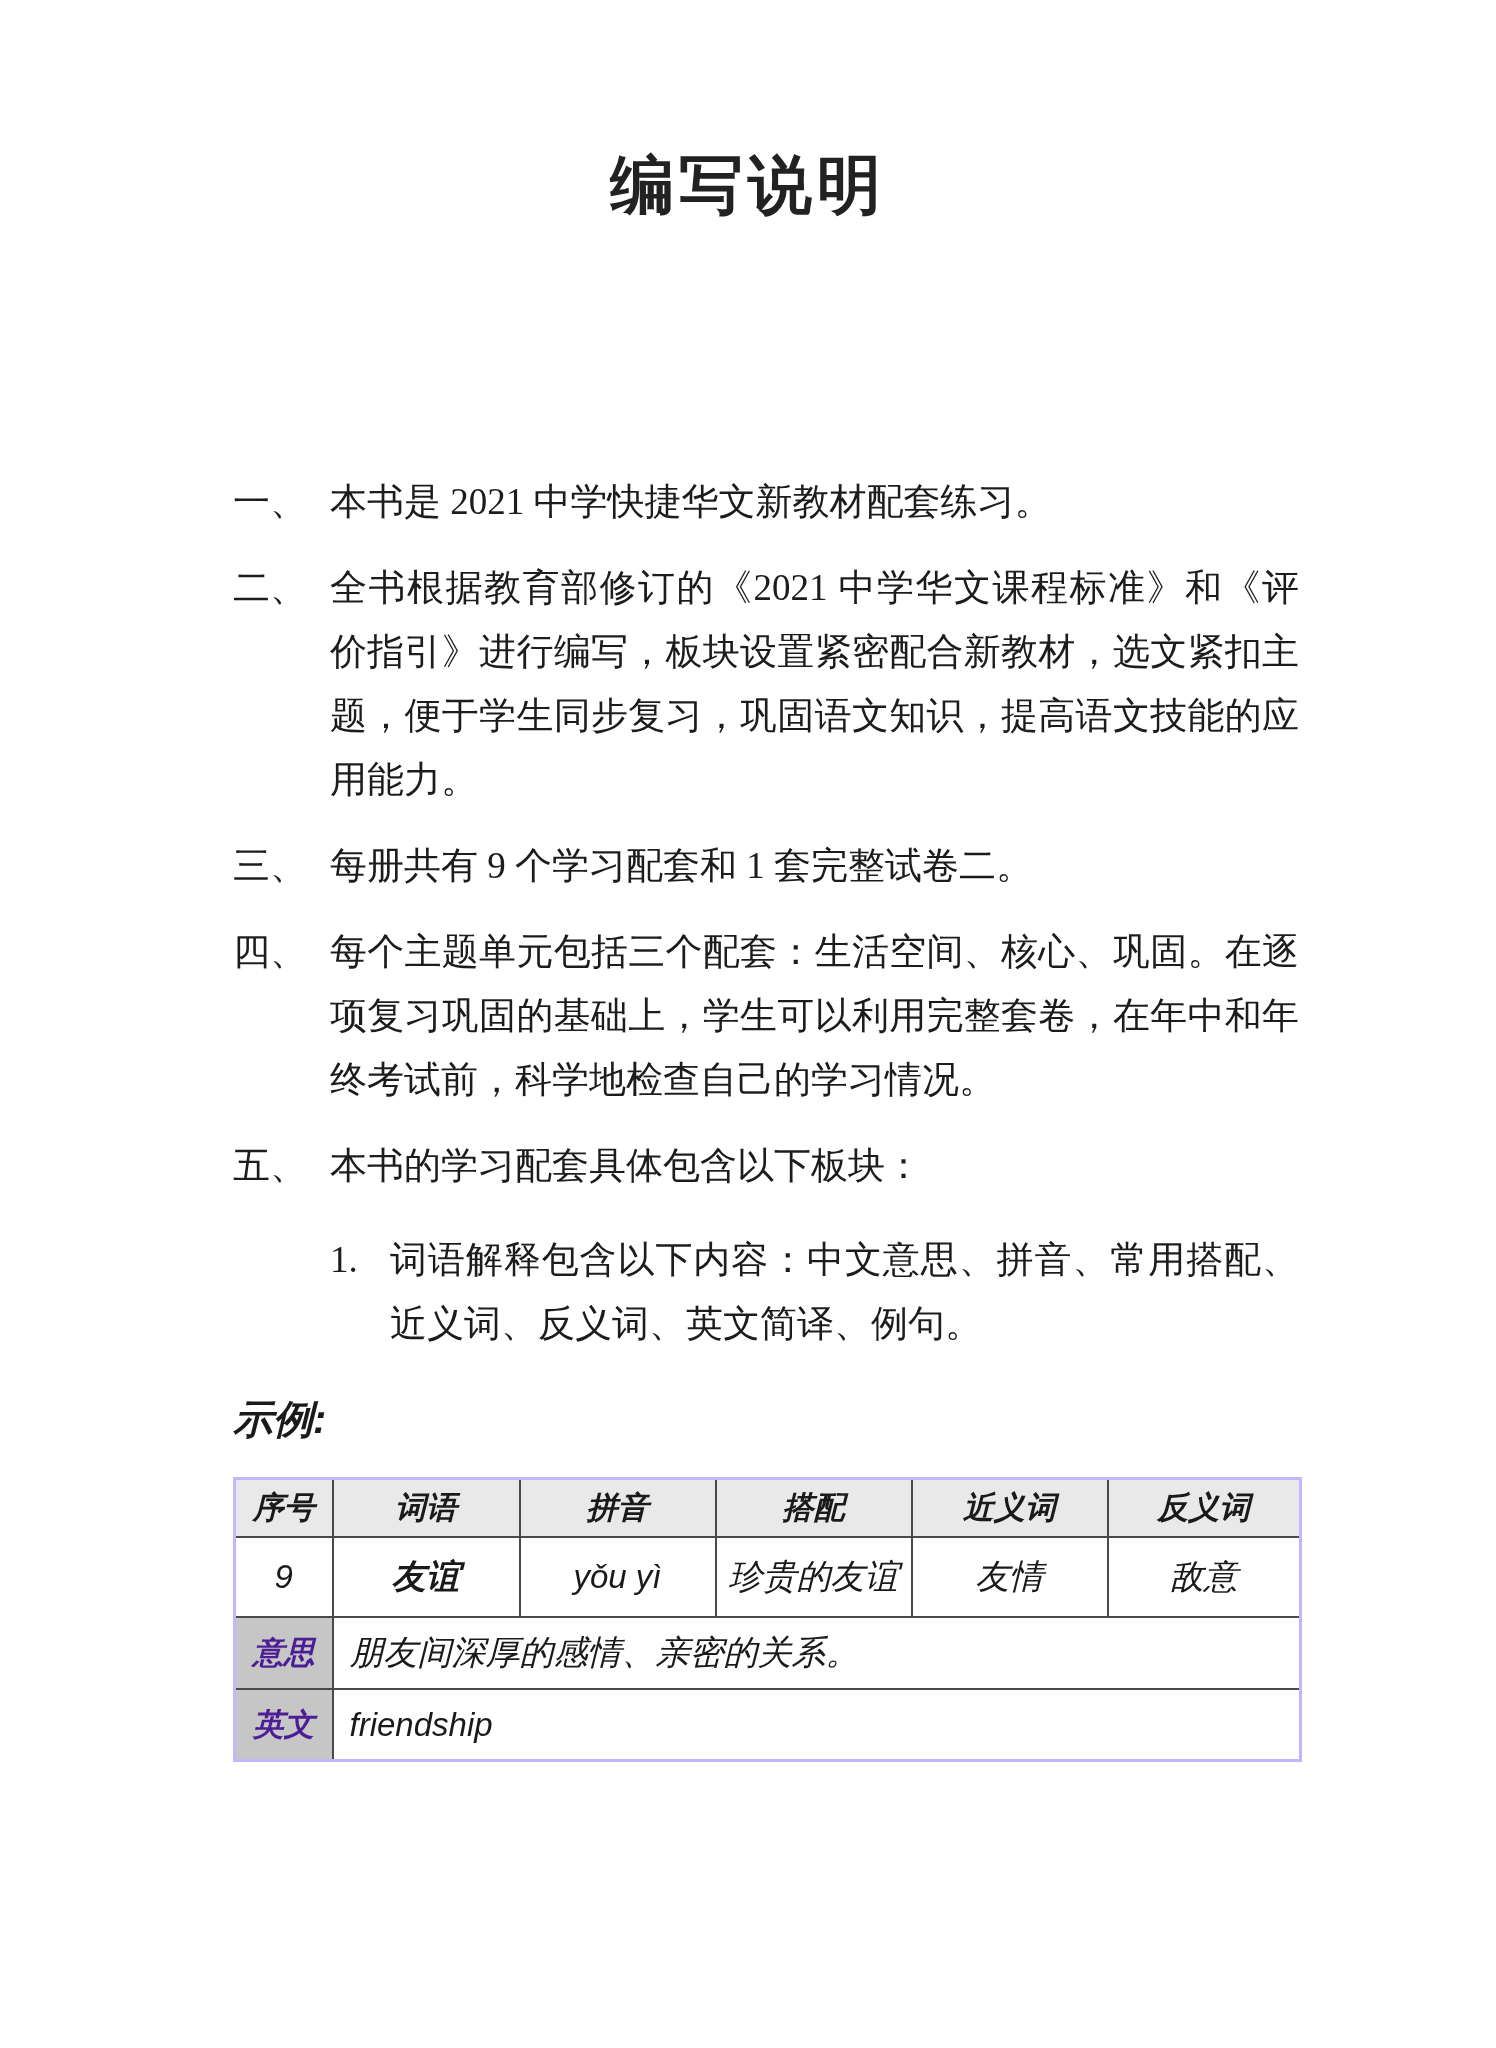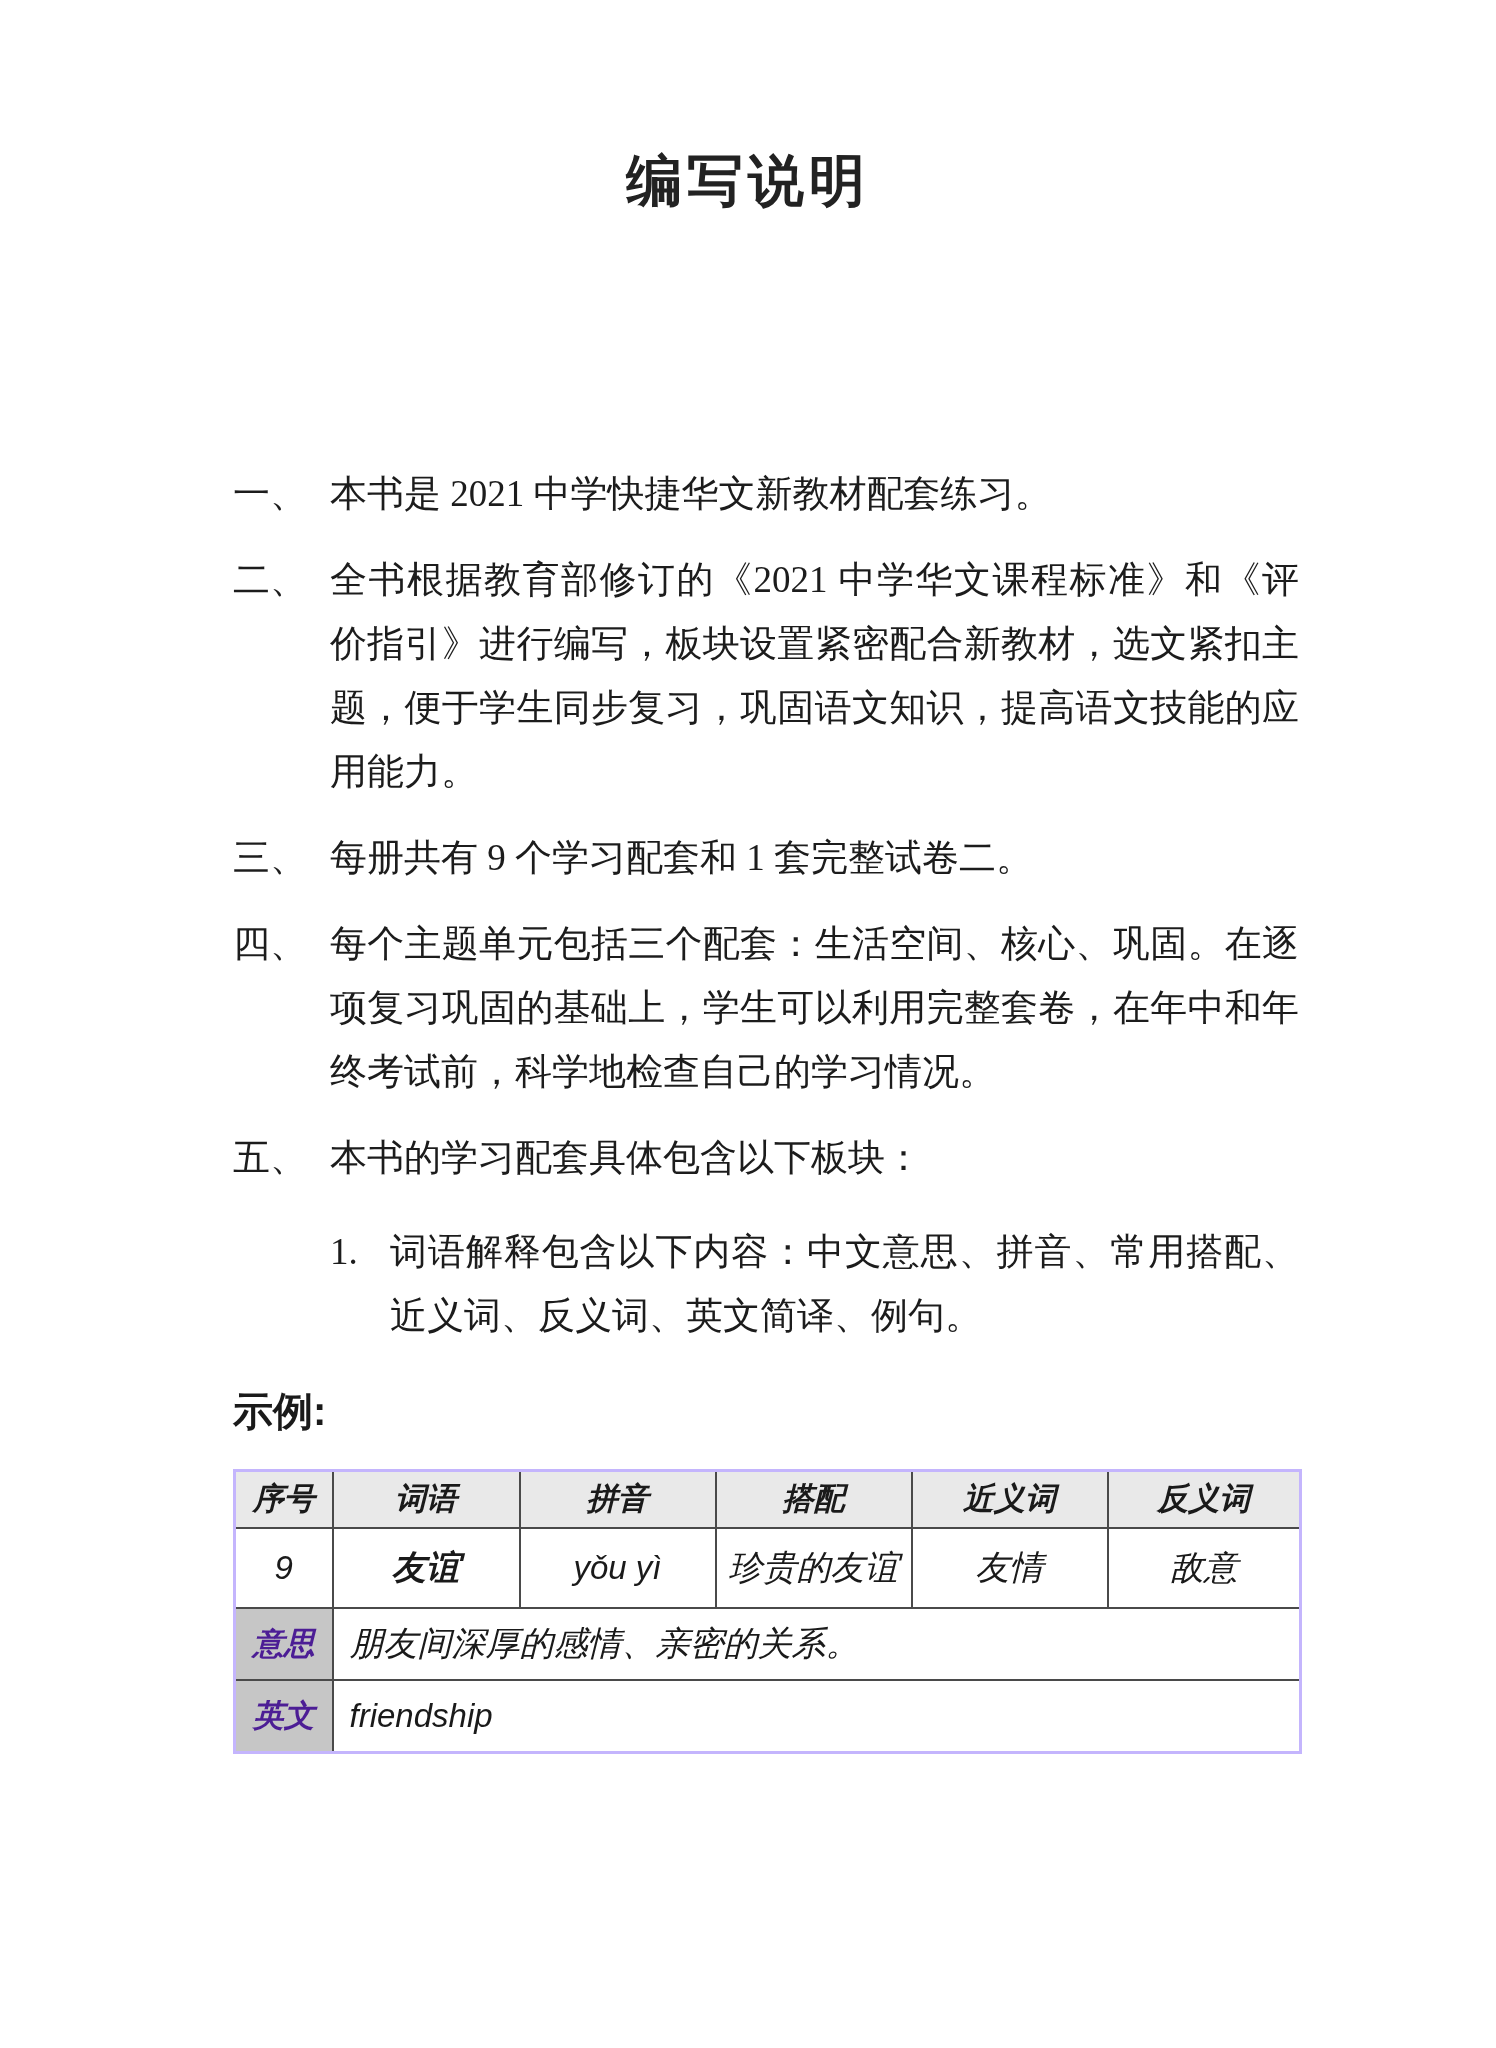--- a/index.html
+++ b/index.html
@@ -10,21 +10,21 @@
     height: 2048px;
     background: #ffffff;
     color: #1a1a1a;
     overflow: hidden;
   }
   .title {
     padding-top: 150px;
     text-align: center;
     font-family: "Liberation Sans", "DejaVu Sans", sans-serif;
     font-weight: 900;
-    font-size: 56px;
+    font-size: 64px;
     line-height: 1.1;
     letter-spacing: 5px;
     color: #222222;
   }
   .content {
     width: 1066px;
     margin-left: 233px;
     margin-top: 250px;
   }
   .item {
@@ -39,20 +39,21 @@
   .item .txt { flex: 1 1 auto; text-align: justify; }
   .sub-item { margin-left: 97px; margin-top: 30px; margin-bottom: 0; }
   .sub-item .num { flex: 0 0 60px; }
   .example-label {
     font-family: "Liberation Sans", "DejaVu Sans", sans-serif;
     font-weight: 700;
     font-size: 40px;
     margin-top: 36px;
     margin-bottom: 30px;
     color: #1a1a1a;
+    font-style: italic;
   }
   table.example-table {
     width: 1066px;
     border-collapse: collapse;
     table-layout: fixed;
     border: 3px solid #c4b5fd;
     font-style: italic;
   }
   table.example-table th,
   table.example-table td {

